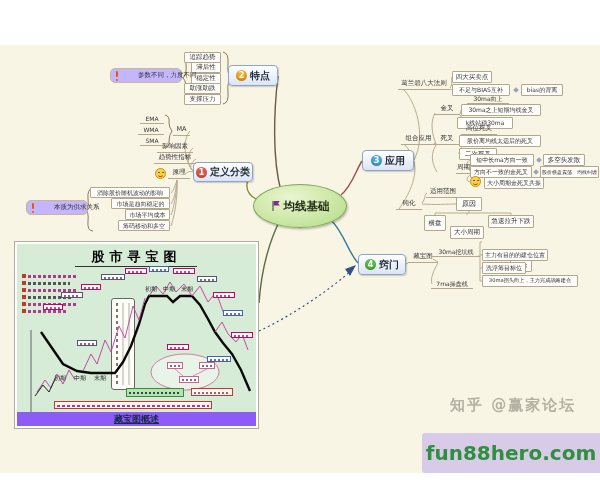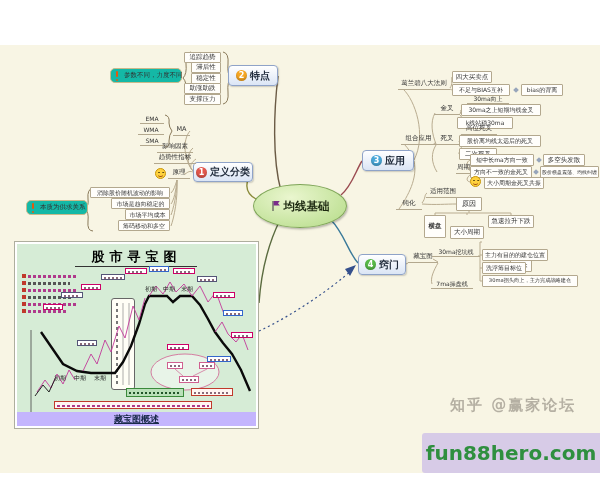--- a/index.html
+++ b/index.html
@@ -23,43 +23,43 @@
 
   
   .leafbox{position:absolute;background:#fffefb;border:1px solid #b3a88e;border-radius:1px;
     display:flex;align-items:center;justify-content:center;font-size:6.5px;color:#333;
     white-space:nowrap;overflow:hidden;box-sizing:border-box;line-height:1;}
   
   .lbl{position:absolute;border-bottom:1px solid #b3a88e;font-size:6.5px;color:#333;
     display:flex;align-items:flex-end;justify-content:center;white-space:nowrap;box-sizing:border-box;line-height:1.5;}
 
   
-  .notebox{position:absolute;background:#14b8a6;border:1px solid #c9b98a;border-radius:5px;
-    display:flex;align-items:center;justify-content:flex-start;gap:4px;font-size:6.5px;color:#333;
+  .notebox{position:absolute;background:#c4b5fd;border:1px solid #c9b98a;border-radius:5px;
+    display:flex;align-items:center;justify-content:flex-start;gap:18px;font-size:6.5px;color:#333;
     white-space:nowrap;box-sizing:border-box;padding:0 2px;}
   .excl{display:inline-block;width:7px;height:10px;position:relative;flex:none;}
   .excl::before{content:"";position:absolute;left:3px;top:0;width:2px;height:6px;background:#e05a10;border-radius:1px;}
   .excl::after{content:"";position:absolute;left:3px;bottom:0;width:2px;height:2px;background:#e05a10;border-radius:50%;}
 
   .smiley{position:absolute;width:11px;height:11px;border-radius:50%;background:#ffd23e;border:1px solid #c8960a;box-sizing:border-box;}
   .smiley::before{content:"";position:absolute;left:2px;top:2.5px;width:1.8px;height:1.8px;border-radius:50%;
     background:#5a4a10;box-shadow:4.2px 0 0 #5a4a10;}
   .smiley::after{content:"";position:absolute;left:2px;top:3.5px;width:5px;height:3px;
     border-bottom:1.4px solid #a04a10;border-radius:0 0 5px 5px;}
 
   .diamond{position:absolute;width:4px;height:4px;background:#97a5bb;transform:rotate(45deg);}
 
   
   .treasure{position:absolute;left:14px;top:241px;width:245px;height:188px;background:#fff;
     border:1px solid #aeae9e;box-sizing:border-box;padding:2px;}
   .t-inner{position:relative;width:239px;height:182px;background:#d6ecd6;overflow:hidden;}
   .t-title{position:absolute;left:0;top:4px;width:100%;text-align:center;font-size:13px;
     font-weight:bold;letter-spacing:5px;color:#000;}
   .t-underline{position:absolute;left:58px;top:22px;width:122px;height:1px;background:#333;}
-  .t-caption{position:absolute;left:0;top:168px;width:239px;height:14px;background:#c4b5fd;
+  .t-caption{position:absolute;left:0;top:168px;width:239px;height:14px;background:#8b5cf6;
     display:flex;align-items:center;justify-content:center;font-size:9px;font-weight:bold;
     color:#1a2a4a;text-decoration:underline;}
   .tbox{position:absolute;background:#fff;box-sizing:border-box;border:1px solid #888;}
   .scribble{position:absolute;left:2px;top:45%;right:2px;height:2px;
     background:repeating-linear-gradient(90deg,#8a6a7a 0 2px,transparent 2px 4px);}
   .legend-row{position:absolute;height:4px;}
   .legend-chip{position:absolute;left:0;top:0;width:4px;height:4px;background:#c0392b;}
   .legend-bar{position:absolute;left:6px;top:1px;height:2.5px;
     background:repeating-linear-gradient(90deg,#b03a8c 0 3px,transparent 3px 5px);}
   .vtext{position:absolute;left:94px;top:54px;width:24px;height:92px;background:#fffef6;
@@ -177,21 +177,21 @@
   <div class="leafbox" style="left:543px;top:154px;width:42px;height:12px;">多空头发散</div>
   <div class="leafbox" style="left:470px;top:166px;width:62px;height:12px;font-size:6px;">方向不一致的金死叉</div>
   <span class="diamond" style="left:534px;top:170px;"></span>
   <div class="leafbox" style="left:540px;top:166px;width:59px;height:12px;font-size:5px;">股价横盘震荡、均线纠缠</div>
   <span class="smiley" style="left:470px;top:176px;"></span>
   <div class="leafbox" style="left:484px;top:177px;width:60px;height:12px;font-size:6px;">大小周期金死叉共振</div>
 
   <div class="lbl" style="left:396px;top:199px;width:26px;height:11px;text-align:right;">钝化</div>
   <div class="lbl" style="left:426px;top:187px;width:34px;height:11px;">适用范围</div>
   <div class="leafbox" style="left:456px;top:197px;width:26px;height:14px;font-size:7px;">原因</div>
-  <div class="leafbox" style="left:424px;top:215px;width:22px;height:23px;font-weight:bold;">横盘</div>
+  <div class="leafbox" style="left:424px;top:215px;width:22px;height:16px;">横盘</div>
   <div class="leafbox" style="left:450px;top:226px;width:34px;height:13px;">大小周期</div>
   <div class="leafbox" style="left:488px;top:215px;width:46px;height:13px;">急速拉升下跌</div>
 
   <div class="mainnode" style="left:358px;top:254px;width:48px;height:21px;">
     <span class="num" style="background:#57b947;">4</span>
     <span>窍门</span>
   </div>
   <div class="lbl" style="left:408px;top:252px;width:30px;height:11px;">藏宝图</div>
   <div class="lbl" style="left:432px;top:246px;width:48px;height:11px;font-size:6px;">30ma挖坑线</div>
   <div class="leafbox" style="left:510px;top:236px;width:22px;height:12px;margin-top:24px;">成本</div>

